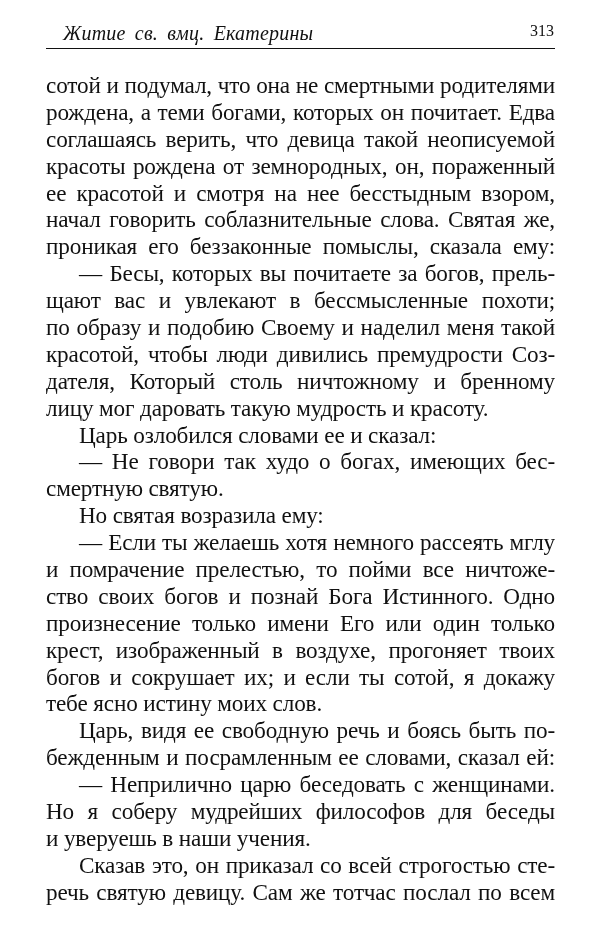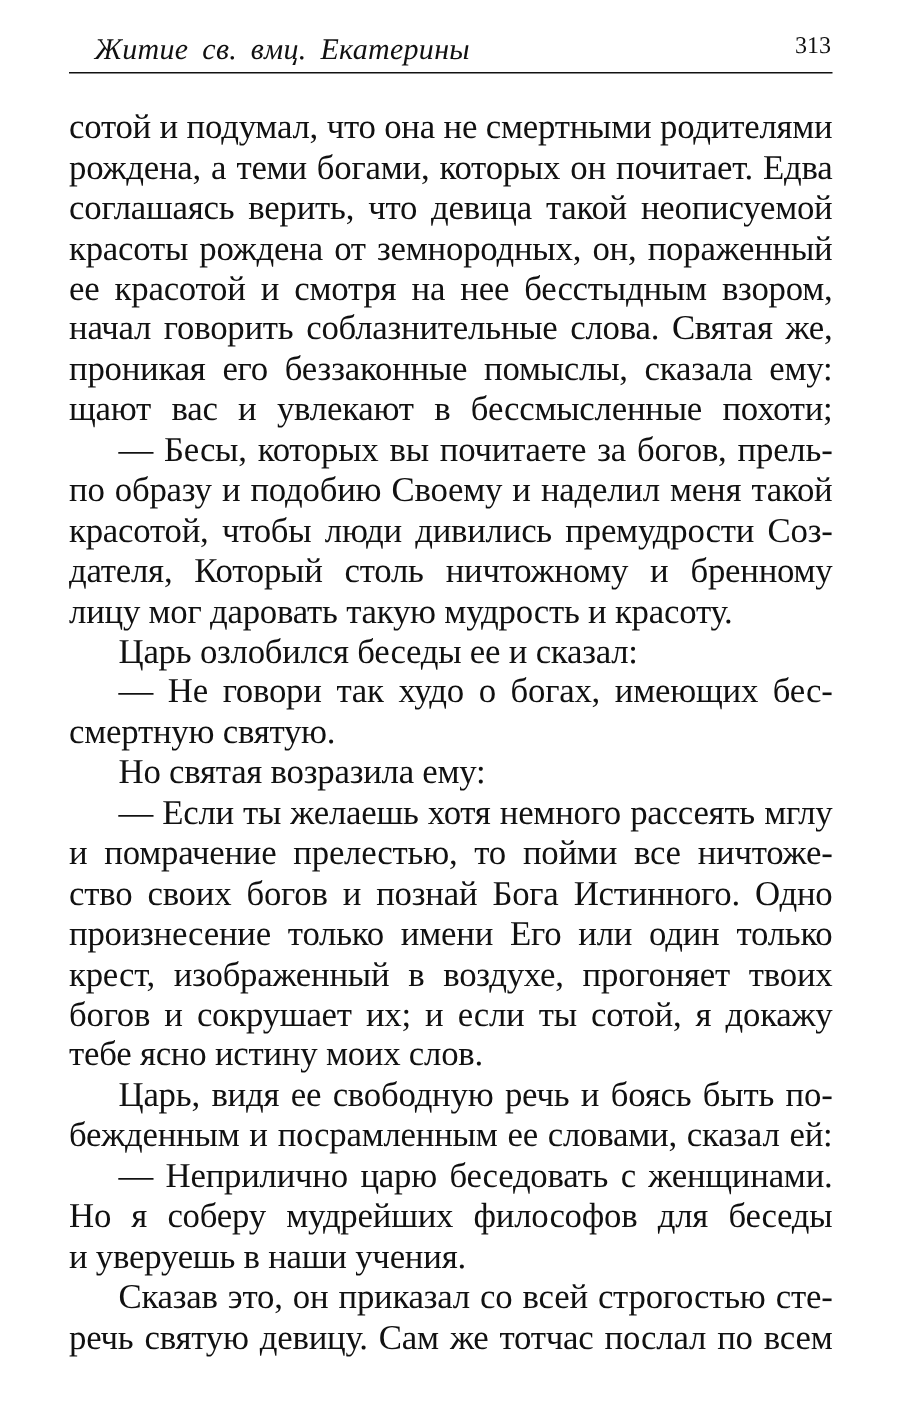--- a/index.html
+++ b/index.html
@@ -78,27 +78,27 @@
   </div>
 
   <div class="body-text">
     <span class="line">сотой и подумал, что она не смертными родителями</span>
     <span class="line">рождена, а теми богами, которых он почитает. Едва</span>
     <span class="line">соглашаясь верить, что девица такой неописуемой</span>
     <span class="line">красоты рождена от земнородных, он, пораженный</span>
     <span class="line">ее красотой и смотря на нее бесстыдным взором,</span>
     <span class="line">начал говорить соблазнительные слова. Святая же,</span>
     <span class="line">проникая его беззаконные помыслы, сказала ему:</span>
+    <span class="line indent">— Бесы, которых вы почитаете за богов, прель-</span>
     <span class="line">щают вас и увлекают в бессмысленные похоти;</span>
-    <span class="line indent">— Бесы, которых вы почитаете за богов, прель-</span>
     <span class="line">по образу и подобию Своему и наделил меня такой</span>
     <span class="line">красотой, чтобы люди дивились премудрости Соз-</span>
     <span class="line">дателя, Который столь ничтожному и бренному</span>
     <span class="line last">лицу мог даровать такую мудрость и красоту.</span>
-    <span class="line indent last">Царь озлобился беседы ее и сказал:</span>
+    <span class="line indent last">Царь озлобился словами ее и сказал:</span>
     <span class="line indent">— Не говори так худо о богах, имеющих бес-</span>
     <span class="line last">смертную святую.</span>
     <span class="line indent last">Но святая возразила ему:</span>
     <span class="line indent">— Если ты желаешь хотя немного рассеять мглу</span>
     <span class="line">и помрачение прелестью, то пойми все ничтоже-</span>
     <span class="line">ство своих богов и познай Бога Истинного. Одно</span>
     <span class="line">произнесение только имени Его или один только</span>
     <span class="line">крест, изображенный в воздухе, прогоняет твоих</span>
     <span class="line">богов и сокрушает их; и если ты сотой, я докажу</span>
     <span class="line last">тебе ясно истину моих слов.</span>

